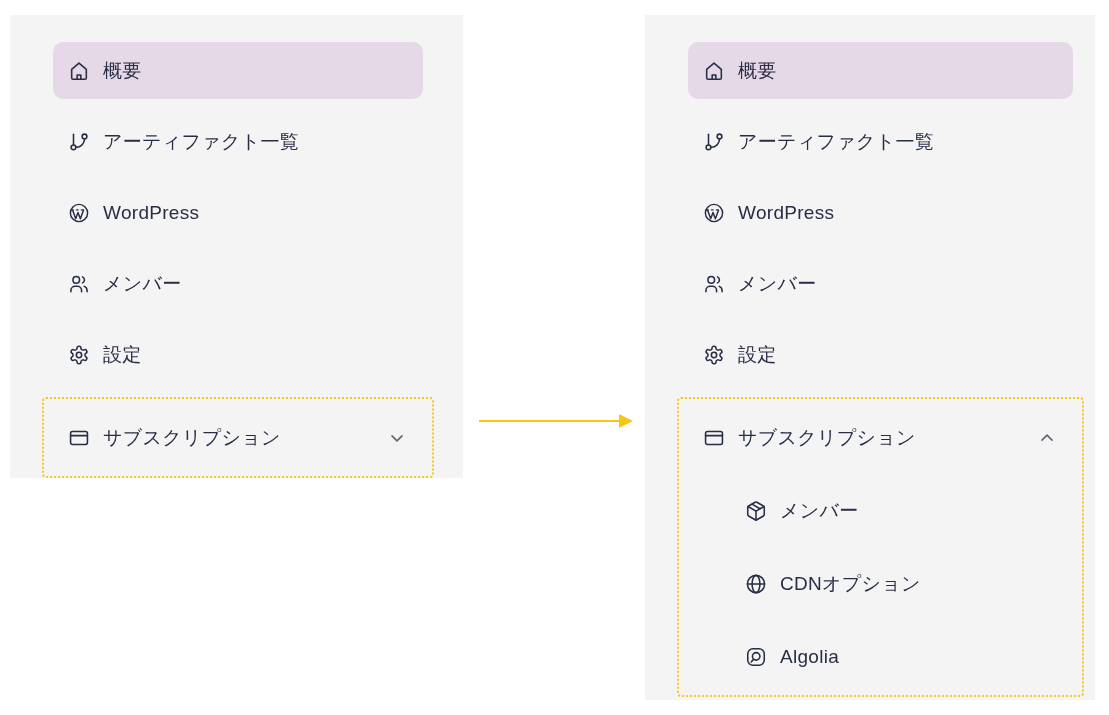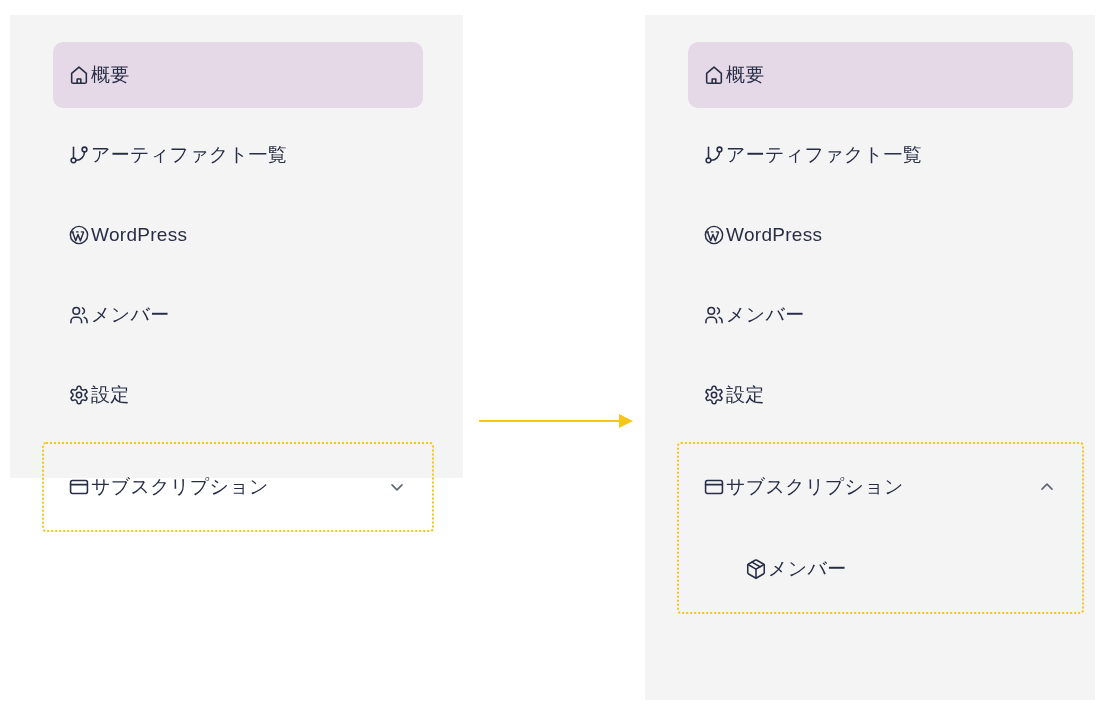--- a/index.html
+++ b/index.html
@@ -22,25 +22,25 @@
   .panel-before { left: 10px;  top: 15px; width: 453px; height: 463px; }
   .panel-after  { left: 645px; top: 15px; width: 450px; height: 685px; }
 
   .menu { padding: 27px 30px 0 43px; }
   .panel-before .menu { padding-right: 40px; }
   .panel-after  .menu { padding-right: 22px; }
 
   .item {
     display: flex;
     align-items: center;
-    height: 66px;
+    height: 57px;
     margin-bottom: 14px;
     padding-left: 15px;
     border-radius: 10px;
-    gap: 1px;
+    gap: 13px;
     font-size: 19px;
     font-weight: 500;
     letter-spacing: 0.3px;
     cursor: pointer;
     color: #272d45;
   }
   .item.active { background: #e6d9e7; }
   .item .icon {
     width: 22px; height: 22px;
     display: inline-flex;
@@ -251,19 +251,39 @@
             <svg viewBox="0 0 24 24" fill="none" stroke="#272d45" stroke-width="1.7" stroke-linecap="round" stroke-linejoin="round">
                 <path d="M21 8.2a1.9 1.9 0 0 0-.95-1.64l-7.1-4.1a1.9 1.9 0 0 0-1.9 0l-7.1 4.1A1.9 1.9 0 0 0 3 8.2v7.6a1.9 1.9 0 0 0 .95 1.64l7.1 4.1a1.9 1.9 0 0 0 1.9 0l7.1-4.1A1.9 1.9 0 0 0 21 15.8Z"></path>
                 <path d="m3.3 7.1 8.7 5 8.7-5"></path>
                 <path d="M12 22.2V12"></path>
                 <path d="m7.6 4.5 8.8 5.05"></path>
               </svg>
           </span>
           <span class="label">メンバー</span>
         </div>
 
-
+        <div class="item sub-item">
+          <span class="icon">
+            <svg viewBox="0 0 24 24" fill="none" stroke="#272d45" stroke-width="1.7" stroke-linecap="round" stroke-linejoin="round">
+                <circle cx="12" cy="12" r="9.4"></circle>
+                <line x1="2.6" y1="12" x2="21.4" y2="12"></line>
+                <ellipse cx="12" cy="12" rx="4.3" ry="9.4"></ellipse>
+              </svg>
+          </span>
+          <span class="label">CDNオプション</span>
+        </div>
+
+        <div class="item sub-item">
+          <span class="icon">
+            <svg viewBox="0 0 24 24" fill="none" stroke="#272d45" stroke-width="1.7" stroke-linecap="round" stroke-linejoin="round">
+                <path d="M8.6 3h6.8A5.6 5.6 0 0 1 21 8.6v6.8A5.6 5.6 0 0 1 15.4 21H8.6A5.6 5.6 0 0 1 3 15.4V8.6A5.6 5.6 0 0 1 8.6 3z"></path>
+                <circle cx="12.2" cy="11.3" r="4.1"></circle>
+                <path d="m9.3 14.6-2.5 2.8"></path>
+              </svg>
+          </span>
+          <span class="label">Algolia</span>
+        </div>
       </div>
 
     </nav>
   </section>
 
 </div>
 
 </body></html>

